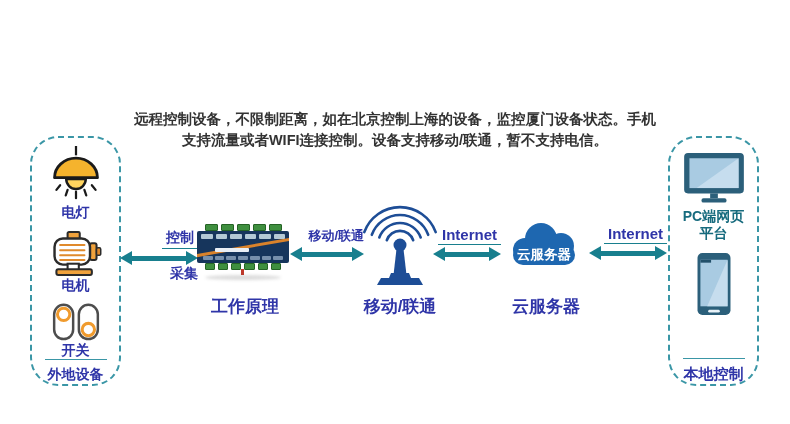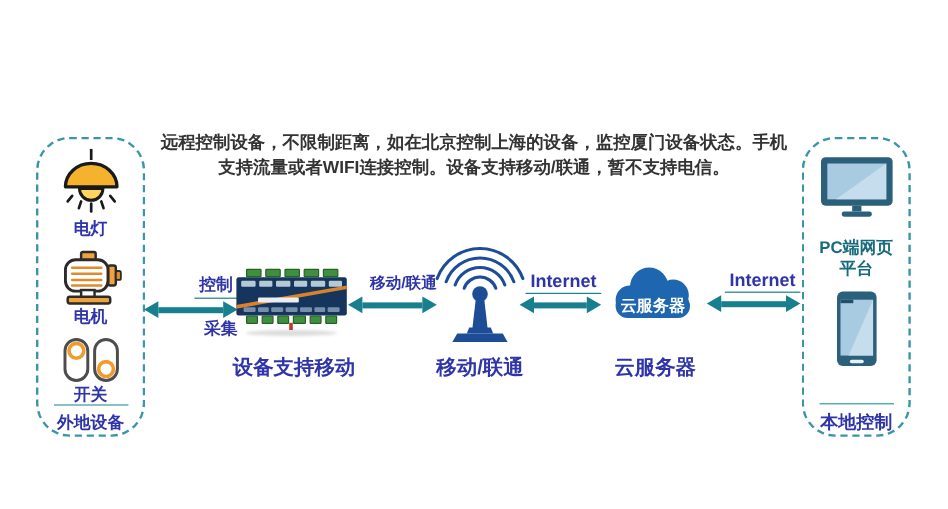--- a/index.html
+++ b/index.html
@@ -16,21 +16,21 @@
   *{box-sizing:border-box;margin:0;padding:0;}
   body{background:#ffffff;font-family:"Liberation Sans","DejaVu Sans",sans-serif;}
   .stage{position:relative;width:790px;height:424px;background:#fff;overflow:hidden;}
 
   .title{position:absolute;top:18px;left:0;width:100%;text-align:center;
     font-size:42px;font-weight:900;letter-spacing:7px;color:var(--title-dark);}
   .subtitle{position:absolute;top:81px;left:0;width:100%;text-align:center;
     font-size:14.5px;font-weight:bold;line-height:1.45;color:var(--title-dark);white-space:pre-line;margin-top:28px;}
 
   
-  .panel{position:absolute;top:114px;width:91px;height:250px;
+  .panel{position:absolute;top:136px;width:91px;height:250px;
     border:2px dashed var(--border-teal);border-radius:28px;
     display:flex;flex-direction:column;align-items:center;}
   .panel.left{left:30px;}
   .panel.right{left:668px;}
   .p-label{font-size:14px;font-weight:bold;color:var(--label-blue);line-height:1.2;text-align:center;}
   .p-label.teal{color:var(--label-teal);white-space:pre-line;}
   .p-sep{width:62px;height:0;border-top:1.5px solid var(--border-teal);margin-top:auto;}
   .p-footer{font-size:14px;font-weight:bold;color:var(--label-blue);margin:6px 0 0;}
 
   
@@ -163,21 +163,21 @@
         <i class="tb"></i>
         <i class="tb"></i>
         <i class="tb"></i>
         <i class="tb"></i>
         <i class="tb"></i>
         <i class="tb"></i>
       </div>
     <div class="dev-red"></div>
     <div class="dev-shadow"></div>
   </div>
-  <div class="node-label" style="left:180px;width:130px;">设备支持移动</div>
+  <div class="node-label" style="left:180px;width:130px;">工作原理</div>
 
   <div class="conn" style="left:290px;top:227px;width:74px;">
     <span class="conn-label" style="font-size:13px;">移动/联通</span>
     <div class="darrow">
         <span class="head-l"></span>
         <span class="shaft"></span>
         <span class="head-r"></span>
       </div>
   </div>
 
@@ -225,21 +225,21 @@
   </div>
 
   <div class="panel right">
     <svg class="icon" width="62" height="52" viewBox="0 0 64 54" style="margin-top:14px;">
       <rect class="frame-fill" x="1" y="1" width="62" height="42" rx="4"></rect>
       <rect class="screen-fill" x="6.5" y="6.5" width="51" height="31"></rect>
       <polygon class="shine-fill" points="57.5,6.5 57.5,37.5 14,37.5"></polygon>
       <rect class="frame-fill" x="28" y="43" width="8" height="5"></rect>
       <rect class="frame-fill" x="19" y="48" width="26" height="4.5" rx="2"></rect>
     </svg>
-    <div class="p-label teal" style="margin-top:16px;">PC端网页
+    <div class="p-label teal" style="margin-top:4px;">PC端网页
 平台</div>
 
     <svg class="icon" width="36" height="64" viewBox="0 0 36 66" style="margin-top:10px;">
       <rect class="frame-fill" x="1" y="1" width="34" height="64" rx="5"></rect>
       <rect class="screen-fill" x="4" y="8" width="28" height="48"></rect>
       <polygon class="shine-fill" points="32,8 32,56 11,56"></polygon>
       <rect x="4" y="8" width="11" height="3" fill="#22506a"></rect>
       <rect x="12" y="59.5" width="12" height="3" rx="1.5" fill="#e8f2f8"></rect>
     </svg>
 

